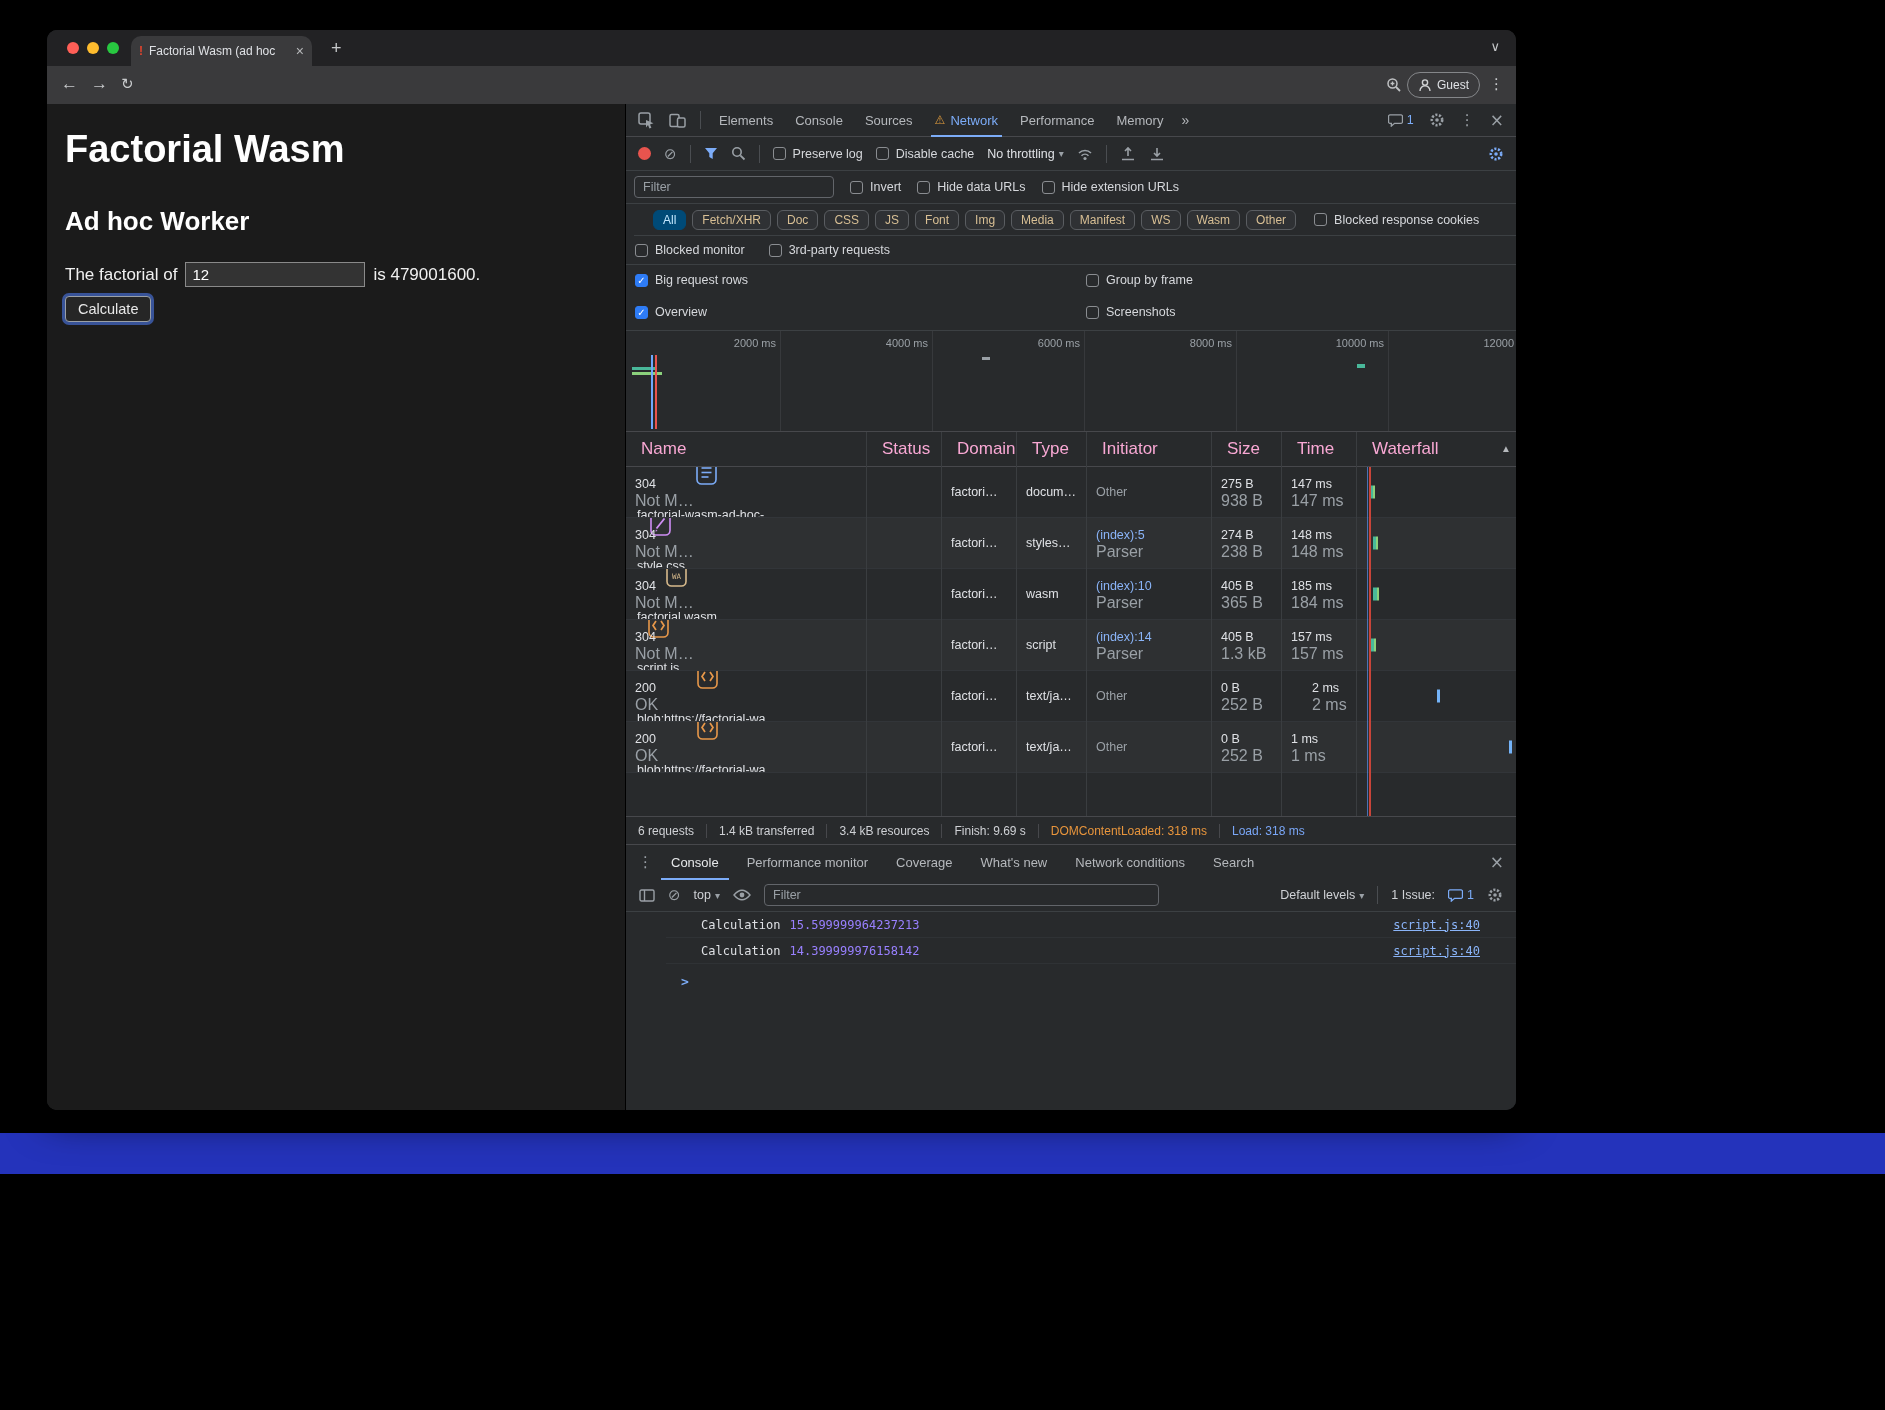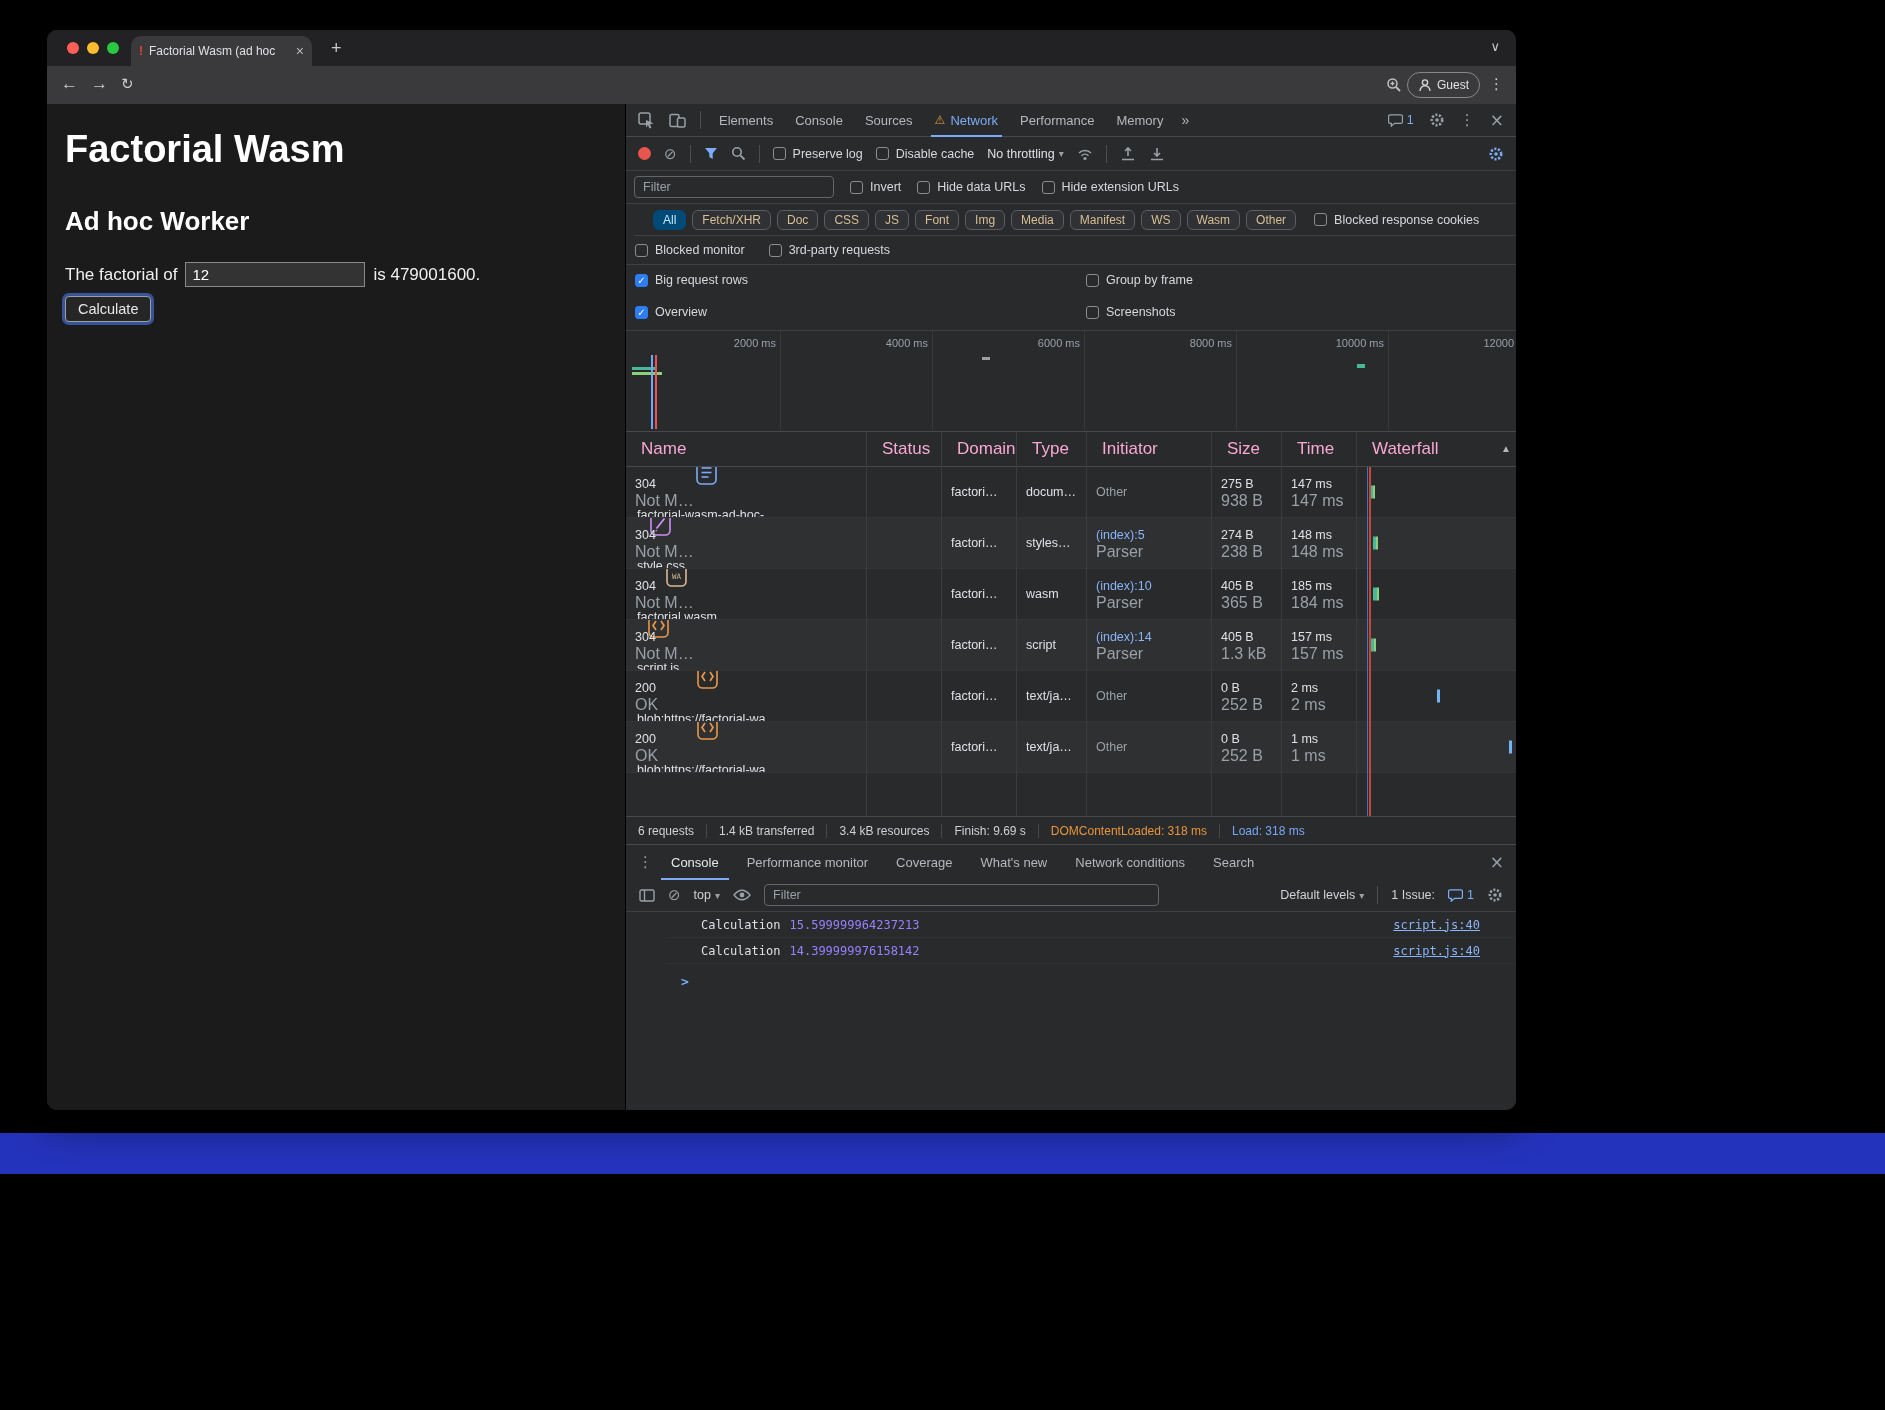--- a/index.html
+++ b/index.html
@@ -627,21 +627,21 @@
             <div class="cell ctype" style="left:391px;width:69px">
               <span class="l1">text/ja…</span>
             </div>
             <div class="cell cinit" style="left:461px;width:124px">
               <span class="l1 gray">Other</span>
             </div>
             <div class="cell csize" style="left:586px;width:69px">
               <span class="l1">0 B</span>
               <span class="l2">252 B</span>
             </div>
-            <div class="cell ctime" style="left:656px;width:74px">
+            <div class="cell ctime" style="left:677px;width:74px">
               <span class="l1">2 ms</span>
               <span class="l2">2 ms</span>
             </div>
             <div class="cell cwf" style="left:731px;width:160px">
               <span class="wbar" style="left:80px;width:3px;background:#74b3f8"></span>
             </div>
           </div>
 
           <div class="nrow" style="top:255px">
             <div class="cell cname">

